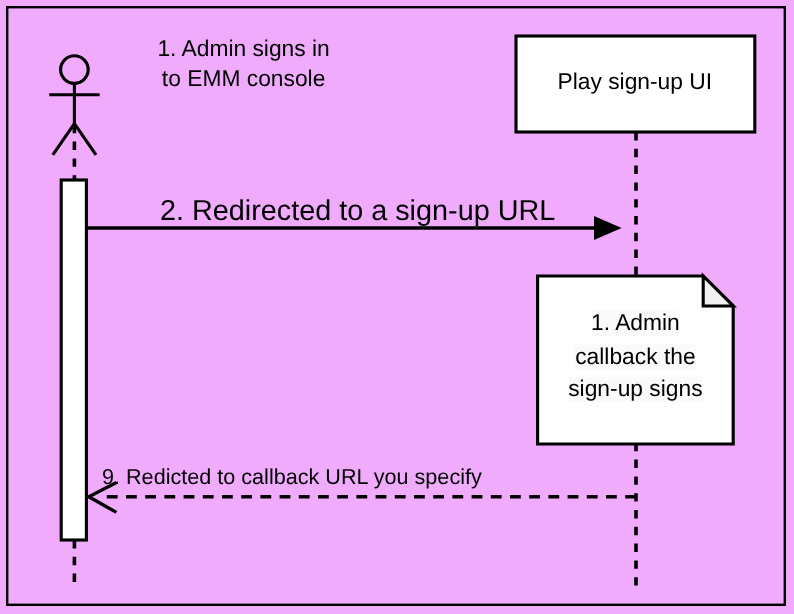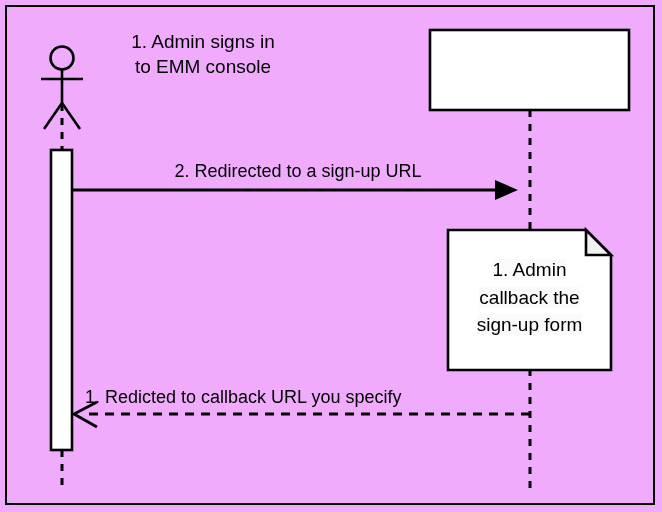--- a/index.html
+++ b/index.html
@@ -53,21 +53,21 @@
   .participant-label {
     left: 430px;
     top: 56px;
     width: 198px;
     font-size: 19px;
   }
   .msg2-label {
     left: 118px;
     top: 160px;
     width: 360px;
-    font-size: 18px;
+    font-size: 24px;
   }
   .msg4-label {
     left: 85px;
     top: 386px;
     width: 410px;
     font-size: 18px;
     text-align: left;
   }
   .note-text {
     left: 451px;
@@ -122,22 +122,23 @@
     <g>
       <line x1="530" y1="414" x2="82" y2="414" stroke="#000" stroke-width="2.8" stroke-dasharray="9 7"></line>
       <polyline points="97,402 74,414 97,427" fill="none" stroke="#000" stroke-width="2.8"></polyline>
     </g>
 
   </svg>
 
   <div class="txt actor-caption"><span>1. Admin signs in</span>
 <span>to EMM console</span></div>
 
+  <div class="txt participant-label">Play sign-up UI</div>
 
   <div class="txt msg2-label">2. Redirected to a sign-up URL</div>
 
-  <div class="txt msg4-label">1. Redicted to callback URL you specify</div>
+  <div class="txt msg4-label">9. Redicted to callback URL you specify</div>
 
   <div class="txt note-text"><span>1. Admin</span>
 <span>callback the</span>
-<span>sign-up form</span></div>
+<span>sign-up signs</span></div>
 
 </div>
 
 </body></html>

